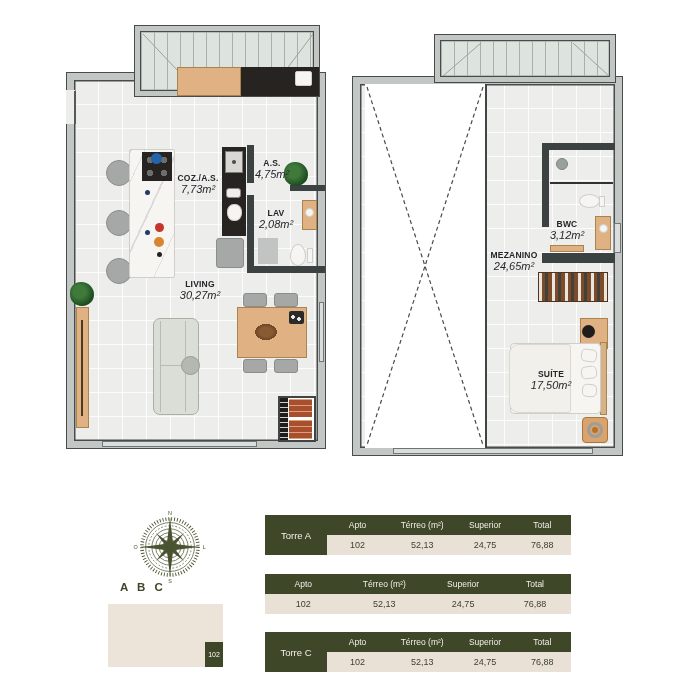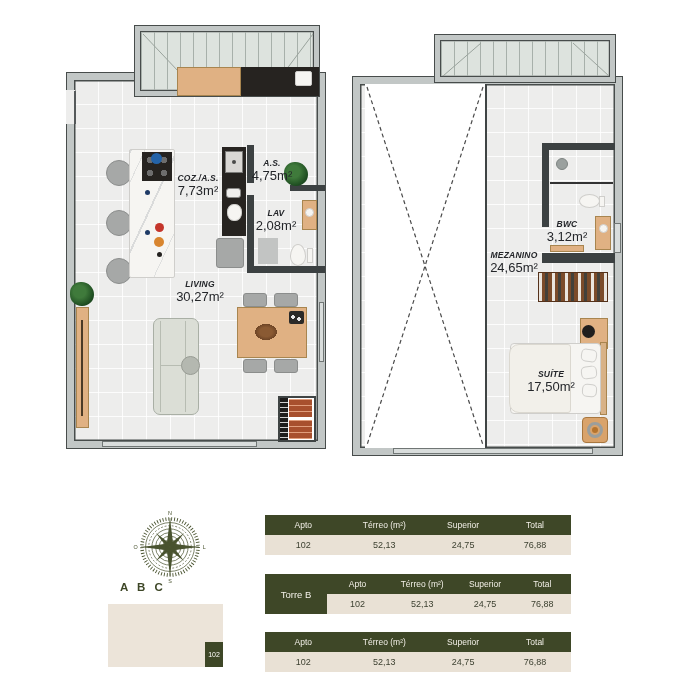--- a/index.html
+++ b/index.html
@@ -25,22 +25,22 @@
   
   .wood { background:#e0b183; border:1px solid #a8854f; }
   .blackc { background:#262320; }
   .grayf { background:#a6a8a7; border:1px solid #8b8d8c; }
   .whitef { background:#f6f5f2; border:1px solid #cfcecb; }
   .plant { border-radius:46% 54% 50% 50%; background:radial-gradient(circle at 40% 40%, #3f7a3b 0 30%, #1d4b20 70%, #143618 100%); }
   .round { border-radius:50%; }
 
   
   .room-label { position:absolute; text-align:center; color:#24262a; z-index:30; line-height:1.2; }
-  .room-label .nm { font-weight:bold; font-size:8.5px; letter-spacing:.2px; display:block;font-style:italic; }
-  .room-label .ar { font-size:13px; display:block; }
+  .room-label .nm { font-weight:bold; font-size:8.5px; letter-spacing:.2px; display:block; }
+  .room-label .ar { font-size:11px; display:block;font-style:italic; }
 
   
   .abc { position:absolute; font-weight:bold; font-size:11.5px;
          letter-spacing:3px; color:#3e4727; }
   .keyplan { position:absolute; background:#ece4d9; }
   .keyplan .unit { position:absolute; right:0; bottom:0; width:18px; height:25px;
     background:#3e4727; color:#fdfcf9; font-size:7px; display:flex; align-items:center; justify-content:center; }
 
   
   .tbl { position:absolute; width:306px; height:40px; display:flex; }
@@ -258,55 +258,56 @@
       </g>
     </svg>
   </div>
   <div class="abc" style="left:120px;top:581px;width:100px;">A B C</div>
 
   <div class="keyplan" style="left:108px;top:604px;width:115px;height:63px;">
     <div class="unit">102</div>
   </div>
 
   <div class="tbl" style="left:265px;top:515px;">
+    <div class="tower">Torre A</div>
     <div class="rightpart">
       <div class="hdr">
         <span class="c1">Apto</span>
         <span class="c2">Térreo (m²)</span>
         <span class="c3">Superior</span>
         <span class="c4">Total</span>
       </div>
       <div class="drow">
         <span class="c1">102</span>
         <span class="c2">52,13</span>
         <span class="c3">24,75</span>
         <span class="c4">76,88</span>
       </div>
     </div>
   </div>
 
   <div class="tbl" style="left:265px;top:574px;">
-    <div class="tower">Torre B</div>
     <div class="rightpart">
       <div class="hdr">
         <span class="c1">Apto</span>
         <span class="c2">Térreo (m²)</span>
         <span class="c3">Superior</span>
         <span class="c4">Total</span>
       </div>
       <div class="drow">
         <span class="c1">102</span>
         <span class="c2">52,13</span>
         <span class="c3">24,75</span>
         <span class="c4">76,88</span>
       </div>
     </div>
   </div>
 
   <div class="tbl" style="left:265px;top:632px;">
+    <div class="tower">Torre C</div>
     <div class="rightpart">
       <div class="hdr">
         <span class="c1">Apto</span>
         <span class="c2">Térreo (m²)</span>
         <span class="c3">Superior</span>
         <span class="c4">Total</span>
       </div>
       <div class="drow">
         <span class="c1">102</span>
         <span class="c2">52,13</span>

